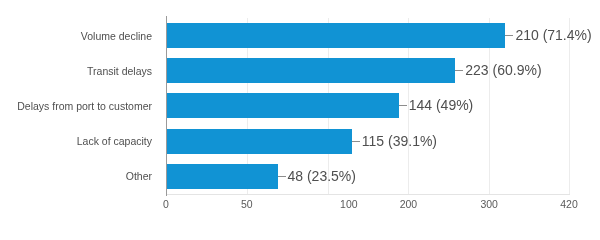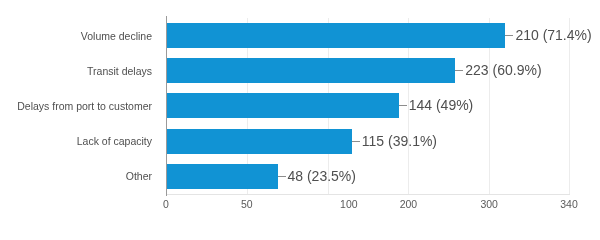--- a/index.html
+++ b/index.html
@@ -172,15 +172,15 @@
 
   <div id="x-axis-line"></div>
 
   <div class="xtick-mark" style="left:166px;"></div>
   <div class="xtick-label" style="left:166px;">0</div>
 
   <div class="xtick-label" style="left:246.8px;">50</div>
   <div class="xtick-label" style="left:327.6px;text-align:right;">100</div>
   <div class="xtick-label" style="left:408.4px;">200</div>
   <div class="xtick-label" style="left:489.2px;">300</div>
-  <div class="xtick-label" style="left:569px;">340</div>
+  <div class="xtick-label" style="left:569px;">420</div>
 
 </div>
 
 </body></html>

